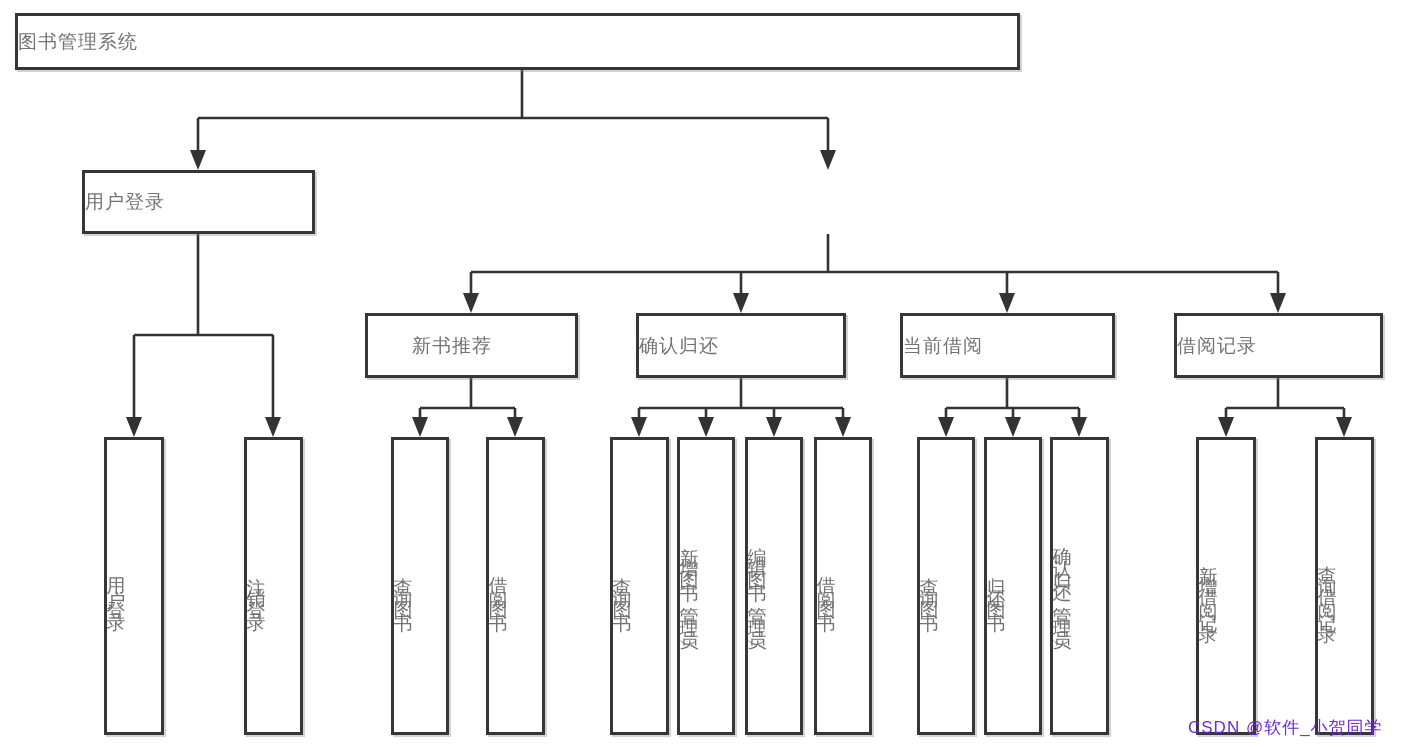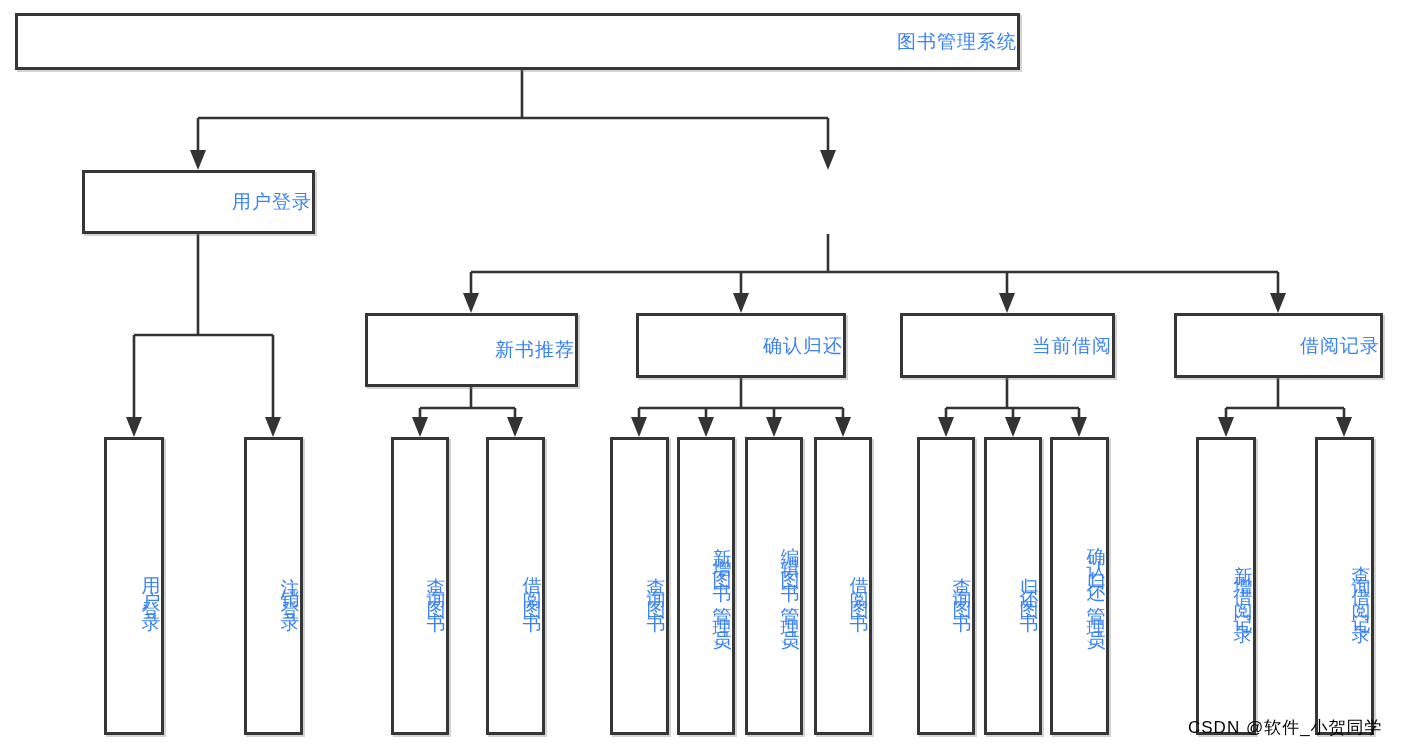--- a/index.html
+++ b/index.html
@@ -21,22 +21,22 @@
     width: 1405px;
     height: 747px;
   }
   .node {
     position: absolute;
     box-sizing: border-box;
     border: 3px solid #363636;
     background: #ffffff;
     display: flex;
     align-items: center;
-    justify-content: flex-end;
-    color: #3b82f6;
+    justify-content: flex-start;
+    color: #737373;
     box-shadow: 2px 2px 0 rgba(130,130,130,0.35);
   }
   .node .hlabel {
     font-size: 19px;
     letter-spacing: 1px;
     white-space: nowrap;
   }
   .node .vlabel {
     writing-mode: vertical-rl;
     text-orientation: mixed;
@@ -44,21 +44,21 @@
     line-height: 1;
     letter-spacing: 12px;
     white-space: nowrap;
   }
   
   #n-root   { left: 15px;  top: 13px;  width: 1005px; height: 57px; }
   
   #n-login  { left: 82px;  top: 170px; width: 233px;  height: 64px; }
   #n-mgmt   { left: 710px; top: 170px; width: 237px;  height: 64px; }
   
-  #n-newrec { left: 365px; top: 313px; width: 213px;  height: 74px; }
+  #n-newrec { left: 365px; top: 313px; width: 213px;  height: 65px; padding-left: 44px; }
   #n-borrow { left: 636px; top: 313px; width: 210px;  height: 65px; }
   #n-curr   { left: 900px; top: 313px; width: 215px;  height: 65px; }
   #n-record { left: 1174px;top: 313px; width: 209px;  height: 65px; }
   
   .leaf     { top: 437px; height: 298px; }
   #lf-ulogin  { left: 104px;  width: 60px; }
   #lf-logout  { left: 244px;  width: 59px; }
   #lf-query1  { left: 391px;  width: 58px; }
   #lf-borrow1 { left: 486px;  width: 59px; }
   #lf-query2  { left: 610px;  width: 59px; }
@@ -69,21 +69,21 @@
   #lf-return  { left: 984px;  width: 58px; }
   #lf-confirm { left: 1050px; width: 59px; }
   #lf-addrec  { left: 1196px; width: 60px; }
   #lf-queryrec{ left: 1315px; width: 59px; }
 
   #watermark {
     position: absolute;
     left: 1188px;
     top: 716px;
     font-size: 17px;
-    color: #000000;
+    color: #6d28d9;
     letter-spacing: 1px;
     white-space: nowrap;
   }
 </style>
 </head>
 <body>
 
 <div id="canvas">
 
   <svg id="connectors" viewBox="0 0 1405 747" xmlns="http://www.w3.org/2000/svg">

